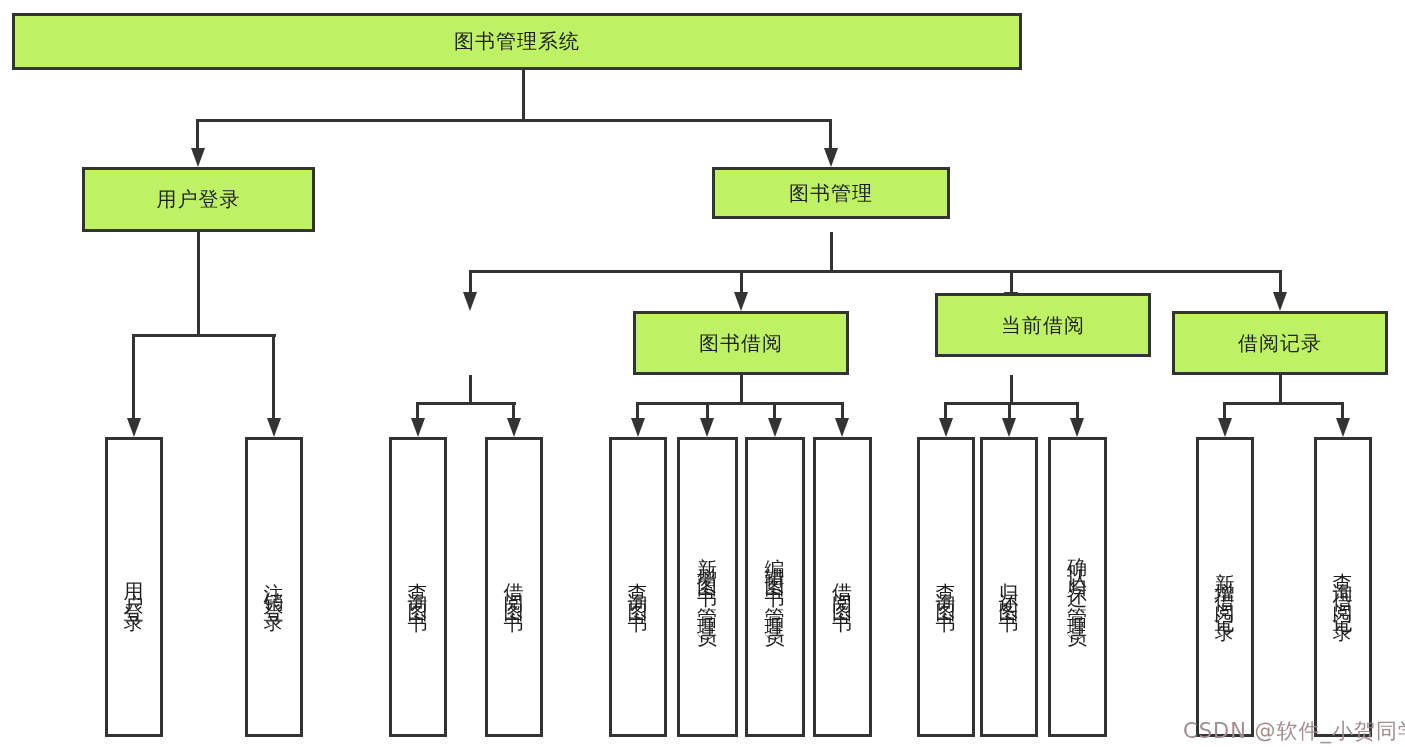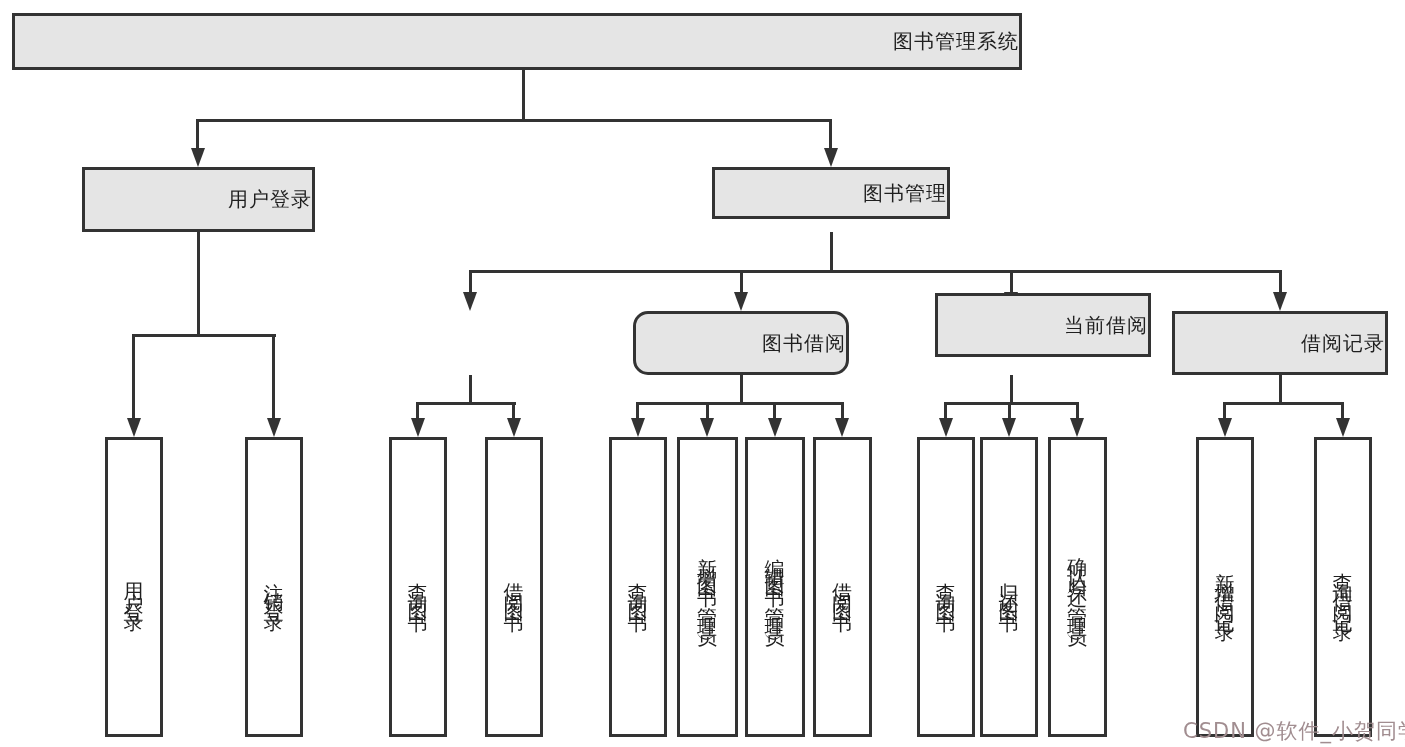--- a/index.html
+++ b/index.html
@@ -2,23 +2,23 @@
 <html><head>
 <meta charset="utf-8">
 <style>
   html,body{margin:0;padding:0;background:#ffffff;}
   .stage{
     position:relative;width:1405px;height:747px;background:#ffffff;overflow:hidden;
     font-family:"DejaVu Sans","Liberation Sans",sans-serif;
     color:#1f1f1f;
   }
   .box{
-    position:absolute;box-sizing:border-box;background:#e5e5e5;
+    position:absolute;box-sizing:border-box;background:#bef264;
     border:3px solid #333333;
-    display:flex;align-items:center;justify-content:flex-end;
+    display:flex;align-items:center;justify-content:center;
     font-size:20px;letter-spacing:1px;white-space:nowrap;
     z-index:2;
   }
   .leaf{
     position:absolute;box-sizing:border-box;background:#ffffff;
     border:3px solid #333333;top:437px;height:300px;
     display:flex;align-items:center;justify-content:center;
     z-index:2;
   }
   .leaf .vtxt{
@@ -73,21 +73,21 @@
   <div class="hline" style="left: 469px; top: 270px; width: 813px; background: rgb(51, 51, 51);"></div>
   <div class="vline" style="left: 469px; top: 273px; height: 20px; background: rgb(51, 51, 51);"></div>
   <div class="arrow" style="left: 463px; top: 292px; border-top-color: rgb(51, 51, 51);"></div>
   <div class="vline" style="left: 740px; top: 273px; height: 20px; background: rgb(51, 51, 51);"></div>
   <div class="arrow" style="left: 734px; top: 292px; border-top-color: rgb(51, 51, 51);"></div>
   <div class="vline" style="left: 1010px; top: 273px; height: 20px; background: rgb(51, 51, 51);"></div>
   <div class="arrow" style="left: 1004px; top: 292px; border-top-color: rgb(51, 51, 51);"></div>
   <div class="vline" style="left: 1279px; top: 273px; height: 20px; background: rgb(51, 51, 51);"></div>
   <div class="arrow" style="left: 1273px; top: 292px; border-top-color: rgb(51, 51, 51);"></div>
 
-  <div class="box" style="left: 633px; top: 311px; width: 216px; height: 64px; border-color: rgb(51, 51, 51); border-radius: 15px;">
+  <div class="box" style="left: 633px; top: 311px; width: 216px; height: 64px; border-color: rgb(51, 51, 51);">
     <span>图书借阅</span>
   </div>
   <div class="box" style="left: 903px; top: 293px; width: 216px; height: 64px; border-color: rgb(51, 51, 51); margin-left: 32px;">
     <span>当前借阅</span>
   </div>
   <div class="box" style="left: 1172px; top: 311px; width: 216px; height: 64px; border-color: rgb(51, 51, 51);">
     <span>借阅记录</span>
   </div>
 
   <div class="vline" style="left: 469px; top: 375px; height: 30px; background: rgb(51, 51, 51);"></div>

